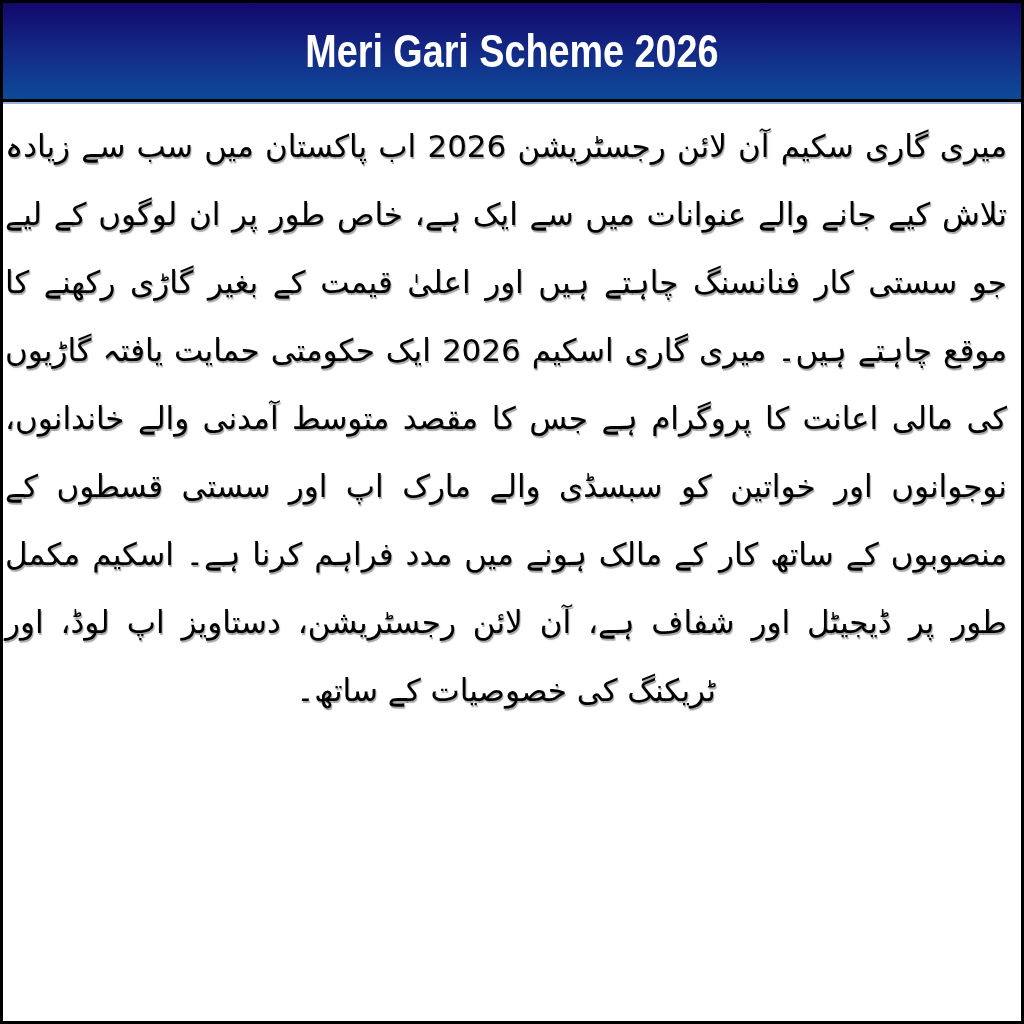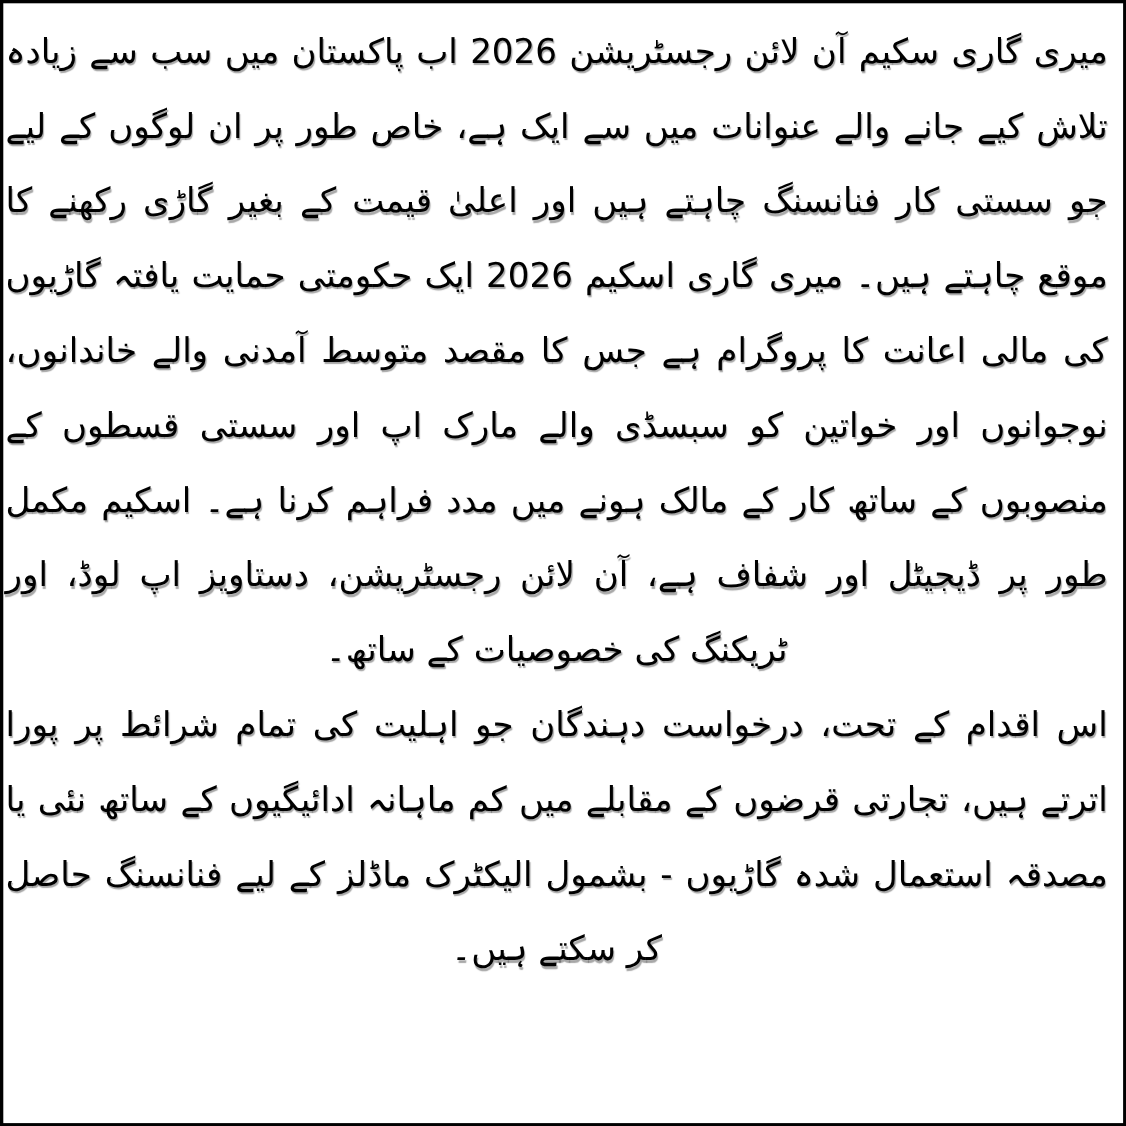--- a/index.html
+++ b/index.html
@@ -51,17 +51,19 @@
     text-align-last: center;
     text-shadow: 1px 2px 1px rgba(0,0,0,0.35);
   }
   .para-1 { text-align: justify; text-align-last: center; }
   .para-2 { text-align: justify; text-align-last: center; margin-top: 0px; }
 </style>
 </head>
 <body>
 
 <div class="page">
+  <div class="header">
+    <div class="header-title">Meri Gari Scheme 2026</div>
+  </div>
   <div class="content" dir="rtl" lang="ur">
     <p class="para para-1">میری گاری سکیم آن لائن رجسٹریشن 2026 اب پاکستان میں سب سے زیادہ تلاش کیے جانے والے عنوانات میں سے ایک ہے، خاص طور پر ان لوگوں کے لیے جو سستی کار فنانسنگ چاہتے ہیں اور اعلیٰ قیمت کے بغیر گاڑی رکھنے کا موقع چاہتے ہیں۔ میری گاری اسکیم 2026 ایک حکومتی حمایت یافتہ گاڑیوں کی مالی اعانت کا پروگرام ہے جس کا مقصد متوسط آمدنی والے خاندانوں، نوجوانوں اور خواتین کو سبسڈی والے مارک اپ اور سستی قسطوں کے منصوبوں کے ساتھ کار کے مالک ہونے میں مدد فراہم کرنا ہے۔ اسکیم مکمل طور پر ڈیجیٹل اور شفاف ہے، آن لائن رجسٹریشن، دستاویز اپ لوڈ، اور ٹریکنگ کی خصوصیات کے ساتھ۔</p>
-    <p class="para para-2">اس اقدام کے تحت، درخواست دہندگان جو اہلیت کی تمام شرائط پر پورا اترتے ہیں، تجارتی قرضوں کے مقابلے میں کم ماہانہ ادائیگیوں کے ساتھ نئی یا مصدقہ استعمال شدہ گاڑیوں - بشمول الیکٹرک ماڈلز کے لیے فنانسنگ حاصل کر سکتے ہیں۔</p>
   </div>
 </div>
 
 </body></html>

